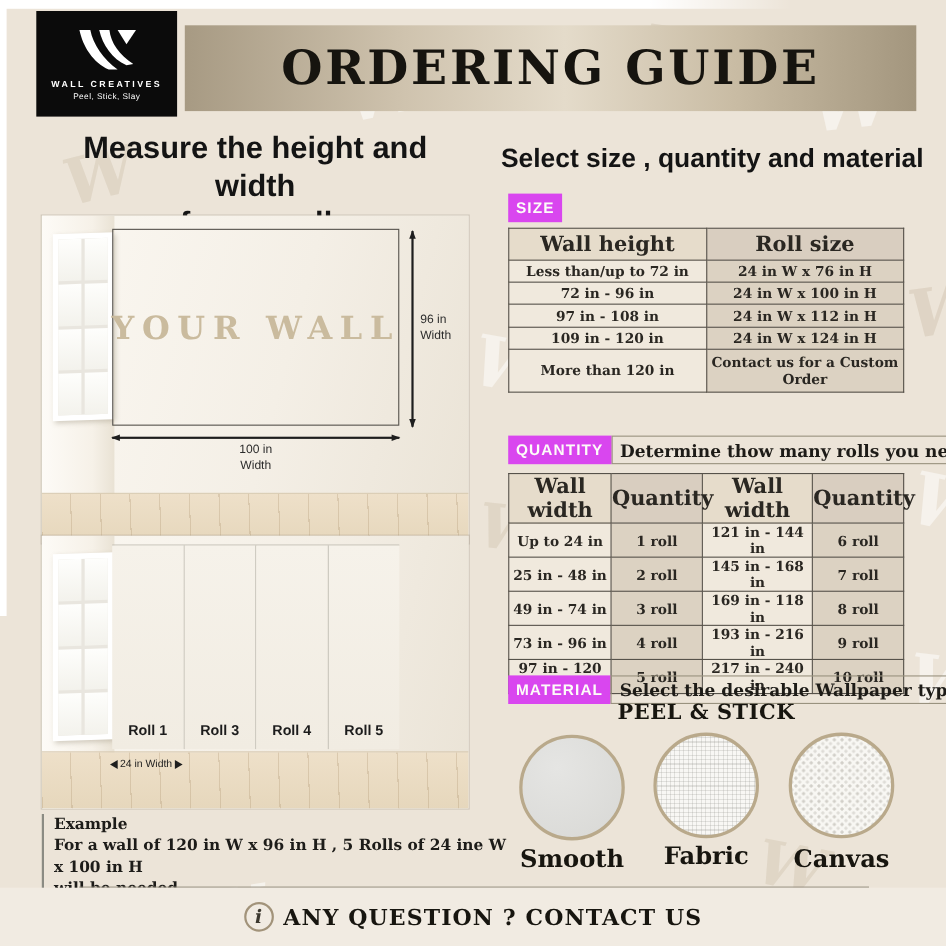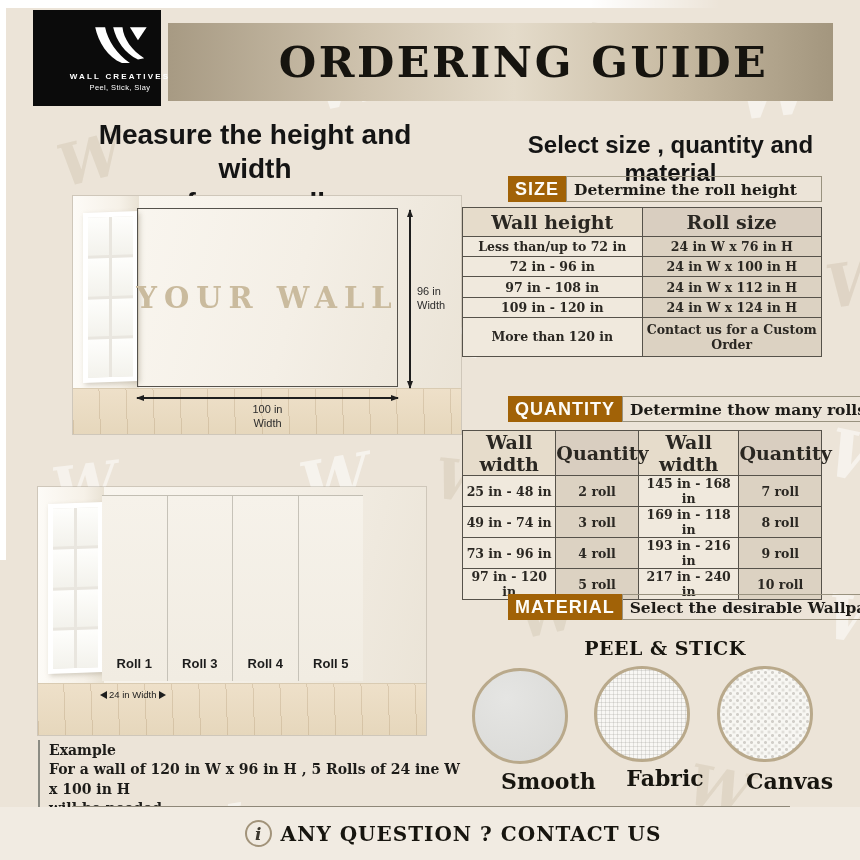--- a/index.html
+++ b/index.html
@@ -8,41 +8,41 @@
   .page { position:relative; width:860px; height:860px; background:#ece4d8; overflow:hidden; }
 
   
   .wm-layer { position:absolute; inset:0; z-index:0; pointer-events:none; }
   .wm { position:absolute; font-family:"DejaVu Serif", serif; font-style:italic; font-weight:bold; user-select:none; }
 
   .edge-top { position:absolute; left:0; top:0; width:720px; height:8px;
     background:linear-gradient(90deg,#ffffff 0 82%, rgba(255,255,255,0)); z-index:2; }
   .edge-left { position:absolute; left:0; top:0; width:6px; height:560px; background:#ffffff; z-index:2; }
 
-  .z { position:absolute; z-index:3;padding-left:46px; }
+  .z { position:absolute; z-index:3; }
 
   
   .logo-box { left:33px; top:10px; width:128px; height:96px; background:#0b0b0b;
     display:flex; flex-direction:column; align-items:center; justify-content:center; gap:2px; }
   .logo-w { width:62px; height:46px; }
   .logo-name { color:#fff; font-size:8px; letter-spacing:2.2px; font-weight:bold; white-space:nowrap; }
   .logo-tagline { color:#fff; font-size:7.5px; letter-spacing:0.4px; white-space:nowrap; }
 
   .banner { left:168px; top:23px; width:665px; height:78px;
     background:linear-gradient(90deg,#a79a83 0%,#cfc3ae 30%,#e4dbca 52%,#c9bca4 75%,#a3967e 100%);
     display:flex; align-items:center; justify-content:center; }
   .banner-title { font-family:"DejaVu Serif", serif; font-weight:800; font-size:43px;
     letter-spacing:2.5px; color:#16140f; }
 
   
   .left-heading { left:36px; top:118px; width:392px; text-align:center;
     font-weight:bold; font-size:28px; line-height:1.22; color:#141414; }
 
   .photo { overflow:hidden; background:#f4efe6; box-shadow:0 0 0 1px rgba(120,110,95,0.25); }
-  .photo1 { left:38px; top:196px; width:388px; height:238px;margin-left:35px; }
+  .photo1 { left:38px; top:196px; width:388px; height:298px; }
   .photo2 { left:38px; top:487px; width:388px; height:248px; }
   .wall { position:absolute; inset:0; background:linear-gradient(105deg,#fbf8f2 0%,#f4efe6 55%,#eae3d6 100%); }
   .sidewall { position:absolute; left:0; top:0; width:66px; height:100%;
     background:linear-gradient(90deg,#fdfbf7 0%,#f6f1e8 70%,#e9e2d4 100%); }
   .window { position:absolute; left:10px; top:16px; width:55px; height:170px; background:#ffffff;
     padding:5px; transform:skewY(-2deg); box-shadow:2px 2px 5px rgba(160,150,130,0.45); }
   .panes { width:100%; height:100%; display:grid; grid-template-columns:1fr 1fr;
     grid-template-rows:1fr 1fr 1fr 1fr; gap:3px; background:#e9e6df; }
   .pane { background:linear-gradient(180deg,#fefefc,#f3f2ec); }
   .floor { position:absolute; left:0; right:0; bottom:0;
@@ -88,22 +88,22 @@
   .example { left:38px; top:740px; width:424px; border-left:2.5px solid #8b8b83; padding:1px 0 2px 9px;
     font-family:"DejaVu Serif", serif; font-weight:bold; font-size:14px; line-height:1.38; color:#1d1c19; }
 
   
   .right-heading { left:440px; top:131px; width:415px; text-align:center;
     font-weight:bold; font-size:24px; color:#141414; }
 
   .sec-head { display:flex; align-items:stretch; height:26px; width:360px; }
   .sec-head-size { left:462px; top:176px; }
   .sec-head-qty { left:462px; top:396px; }
-  .sec-head-mat { left:462px; top:594px; }
-  .badge { background:#a16207; color:#fdfcf8; font-weight:bold; font-size:18px; letter-spacing:1px;
+  .sec-head-mat { left:462px; top:614px; }
+  .badge { background:#d946ef; color:#fdfcf8; font-weight:bold; font-size:14px; letter-spacing:1px;
     display:flex; align-items:center; padding:0 7px; white-space:nowrap; }
   .sec-title-box { flex:1; border:1px solid #99927f; display:flex; align-items:center;
     padding-left:7px; font-family:"DejaVu Serif", serif; font-weight:bold; font-size:15.5px;
     color:#1d1b17; white-space:nowrap; }
 
   table.guide { border-collapse:collapse; table-layout:fixed; }
   table.guide td, table.guide th { border:1px solid #56524a; text-align:center; vertical-align:middle;
     font-family:"DejaVu Serif", serif; color:#2a2722; }
   table.guide th { font-size:19px; font-weight:bold; }
   table.guide td { font-size:12.5px; font-weight:bold; }
@@ -262,21 +262,20 @@
   <div class="z example">
     <div>Example</div>
     <div>For a wall of 120 in W x 96 in H , 5 Rolls of 24 ine W x 100 in H</div>
     <div>will be needed.</div>
   </div>
 
   <div class="z right-heading">Select size , quantity and material</div>
 
   <div class="z sec-head sec-head-size">
     <div class="badge">SIZE</div>
-    <div class="sec-title-box">Determine the roll height</div>
   </div>
 
   <table class="z guide tbl-size">
     <tbody>
         <tr>
       <th class="head-light" style="width:50%">Wall height</th>
       <th class="head-tan">Roll size</th>
     </tr>
     <tr>
       <td class="cell-light">Less than/up to 72 in</td>
@@ -308,20 +307,26 @@
 
   <table class="z guide tbl-qty">
     <tbody>
         <tr>
       <th class="head-light" style="width:26%">Wall width</th>
       <th class="head-tan" style="width:23%">Quantity</th>
       <th class="head-light" style="width:28%">Wall width</th>
       <th class="head-tan" style="width:23%">Quantity</th>
     </tr>
     <tr>
+      <td class="cell-light">Up to 24 in</td>
+      <td class="cell-tan">1 roll</td>
+      <td class="cell-light">121 in - 144 in</td>
+      <td class="cell-tan">6 roll</td>
+    </tr>
+    <tr>
       <td class="cell-light">25 in - 48 in</td>
       <td class="cell-tan">2 roll</td>
       <td class="cell-light">145 in - 168 in</td>
       <td class="cell-tan">7 roll</td>
     </tr>
     <tr>
       <td class="cell-light">49 in - 74 in</td>
       <td class="cell-tan">3 roll</td>
       <td class="cell-light">169 in - 118 in</td>
       <td class="cell-tan">8 roll</td>

